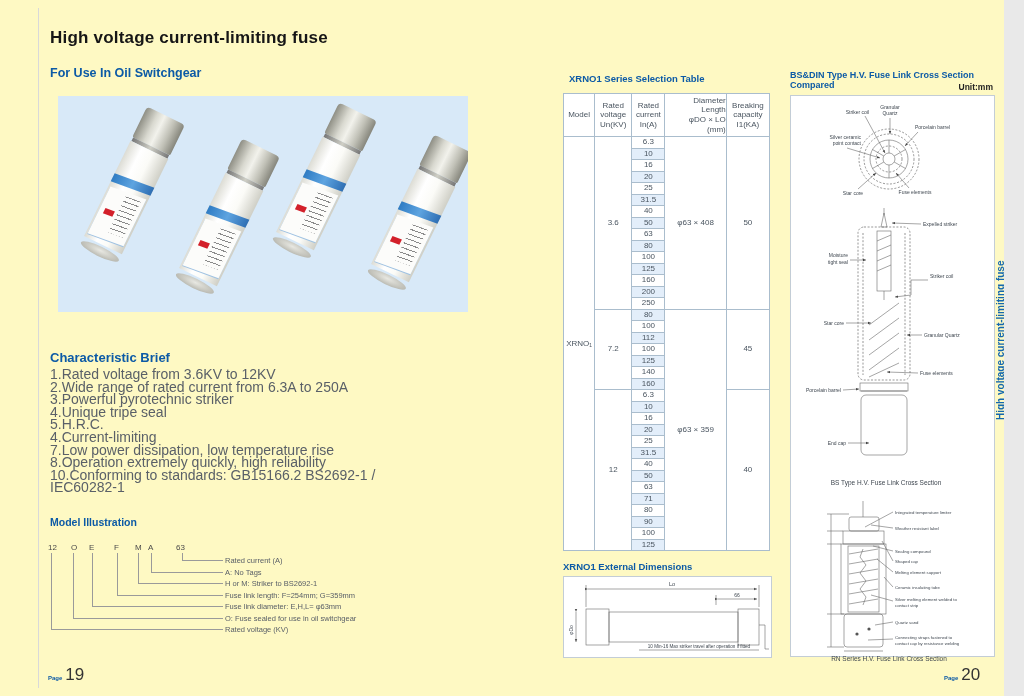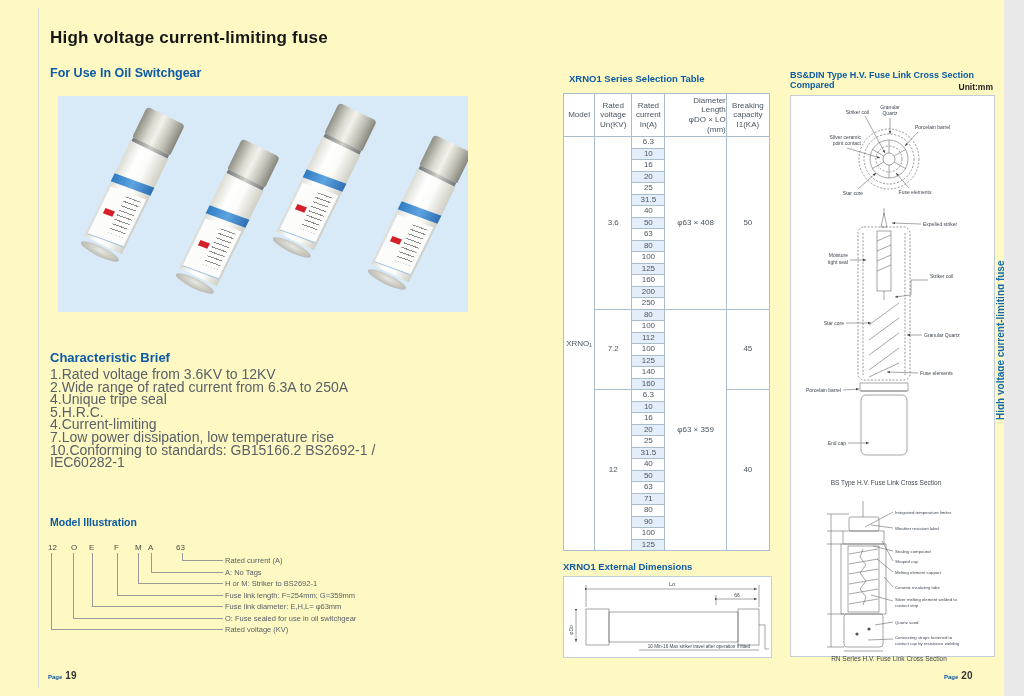--- a/index.html
+++ b/index.html
@@ -37,21 +37,21 @@
 
   
   #model-head{left:50px;top:516px;font-size:10.5px;font-weight:bold;color:#0c5aa6;}
   #model-box{left:40px;top:515px;width:340px;height:135px;}
   .mcode{position:absolute;top:28px;font-size:8px;color:#4a4a4a;}
   .mconn{position:absolute;border-left:1px solid #9a9a9a;border-bottom:1px solid #9a9a9a;}
   .mlabel{position:absolute;left:185px;font-size:7.5px;color:#5a6068;white-space:nowrap;}
 
   
   .pglabel{font-size:6px;font-weight:bold;color:#0c5aa6;}
-  .pgnum{font-size:10px;color:#333;margin-left:3px;font-weight:bold;}
+  .pgnum{font-size:17px;color:#333;margin-left:3px;}
   #pg-left{left:48px;top:665px;}
   #pg-right{left:944px;top:665px;}
 
   
   #table-head{left:569px;top:73px;font-size:9.5px;font-weight:bold;color:#0c5aa6;}
   #sel-table{left:563px;top:93px;width:207px;border-collapse:collapse;table-layout:fixed;}
   #sel-table th,#sel-table td{border:1px solid #aabdcd;text-align:center;vertical-align:middle;
       font-size:8px;color:#4a5560;padding:0;line-height:1.2;font-weight:normal;}
   #sel-table th{height:42px;white-space:pre-line;background:#fff;}
   #sel-table td{height:10.5px;background:#fff;}
@@ -141,24 +141,26 @@
       <div class="cap-bot">
           <div class="cap-face"></div>
         </div>
     </div>
   </div>
 
   <div id="char-head" class="abs">Characteristic Brief</div>
   <div id="char-list" class="abs">
       <div>1.Rated voltage from 3.6KV to 12KV</div>
       <div>2.Wide range of rated current from 6.3A to 250A</div>
+      <div>3.Powerful pyrotechnic striker</div>
       <div>4.Unique tripe seal</div>
       <div>5.H.R.C.</div>
       <div>4.Current-limiting</div>
       <div>7.Low power dissipation, low temperature rise</div>
+      <div>8.Operation extremely quickly, high reliability</div>
       <div>10.Conforming to standards: GB15166.2 BS2692-1 / IEC60282-1</div>
     </div>
 
   <div id="model-head" class="abs">Model Illustration</div>
   <div id="model-box" class="abs">
     <span class="mcode" style="left:8px">12</span>
     <span class="mcode" style="left:31px">O</span>
     <span class="mcode" style="left:49px">E</span>
     <span class="mcode" style="left:74px">F</span>
     <span class="mcode" style="left:95px">M</span>

